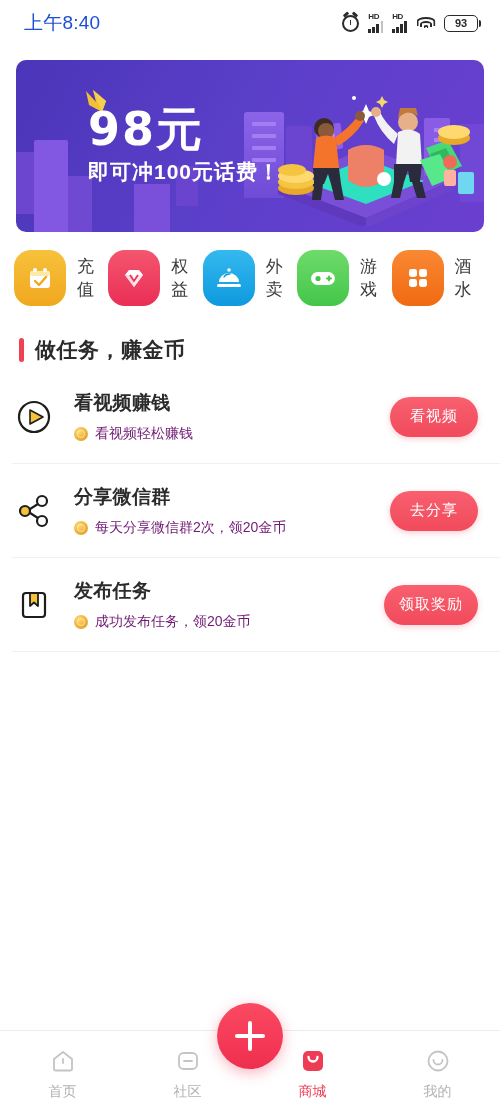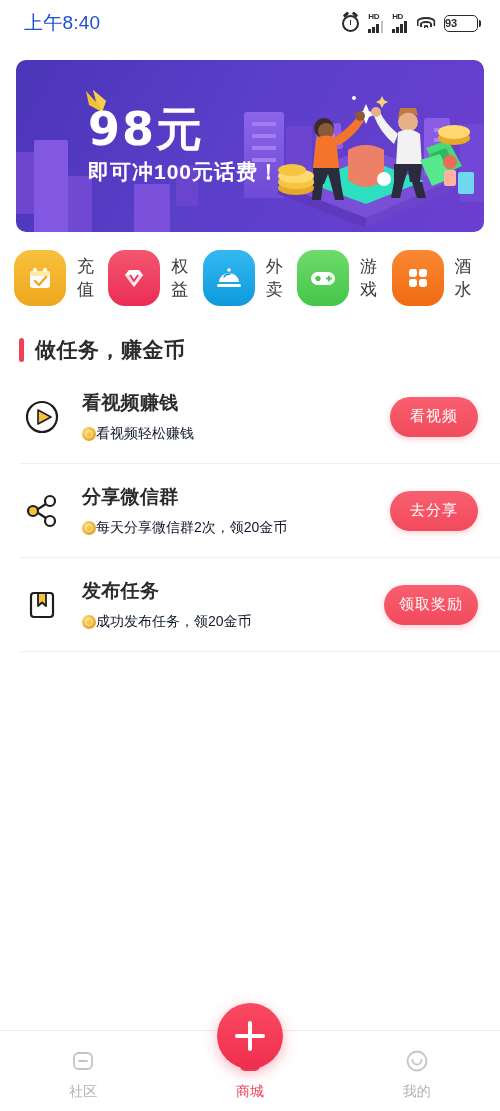--- a/index.html
+++ b/index.html
@@ -32,21 +32,21 @@
   .bars i:nth-child(1){height:4px;} .bars i:nth-child(2){height:6.5px;}
   .bars i:nth-child(3){height:9px;} .bars i:nth-child(4){height:12px;}
   .bars.dim i:nth-child(4){ background:#c2c2c2; }
   .ic-wifi { position:relative; width:19px; height:14px; }
   .ic-wifi b { position:absolute; border:2px solid #2b2b2b; border-bottom:none;
     border-radius:50% 50% 0 0; left:50%; transform:translateX(-50%); }
   .ic-wifi b:nth-child(1){ width:19px; height:9px; top:1px; }
   .ic-wifi b:nth-child(2){ width:12px; height:6px; top:5px; }
   .ic-wifi b:nth-child(3){ width:5px; height:3px; top:9px; border-width:2.5px; }
   .ic-batt { width:34px; height:17px; border:1.8px solid #2b2b2b; border-radius:5px;
-    display:flex; align-items:center; justify-content:flex-start; position:relative; }
+    display:flex; align-items:center; justify-content:center; position:relative; }
   .ic-batt::after { content:""; position:absolute; right:-4px; top:4.5px; width:2.5px; height:7px;
     background:#2b2b2b; border-radius:0 2px 2px 0; }
   .batt-num { font-size:11px; color:#2b2b2b; font-weight:600; }
 
   
   .banner {
     margin: 14px 16px 0; height: 172px; border-radius: 10px;
     background: linear-gradient(120deg,#4b35b8 0%, #5a3fc9 45%, #6b3fd0 100%);
     position: relative; overflow: hidden;
   }
@@ -82,29 +82,29 @@
   .cat-ic { width:56px; height:56px; border-radius:17px; display:flex;
             align-items:center; justify-content:center; }
   .cat-label { font-size:17px; color:#3a3a3a; }
 
   
   .sec-title { display:flex; align-items:center; gap:11px; margin:30px 0 6px; padding-left:19px; }
   .sec-bar { width:5px; height:24px; background:#ef4152; border-radius:3px; }
   .sec-text { font-size:21px; font-weight:bold; color:#2b2b2b; letter-spacing:.5px; }
 
   
-  .tasks { padding-left:20px; }
+  .tasks { padding-left:12px; }
   .task { display:flex; align-items:center; height:94px; border-bottom:1px solid #f0f0f0;
           padding-right:22px; }
   .task:last-child { border-bottom:1px solid #f0f0f0; }
   .task-ic { width:44px; height:44px; flex:none; display:flex; align-items:center;
              justify-content:center; margin-right:18px; }
   .task-body { flex:1; display:flex; flex-direction:column; gap:9px; }
   .task-title { font-size:19px; font-weight:bold; color:#2b2b2b; letter-spacing:.3px; }
-  .task-sub { display:flex; align-items:center; font-size:14px; color:#0f172a; }
+  .task-sub { display:flex; align-items:center; gap:7px; font-size:14px; color:#701a75; }
   .coin { width:14px; height:14px; border-radius:50%;
           background:radial-gradient(circle at 35% 32%,#ffd970,#e8a82a 70%,#d4951f);
           flex:none; position:relative; }
   .coin::after { content:""; position:absolute; inset:3px; border-radius:50%;
                  border:1.3px solid rgba(255,255,255,.55); }
   .task-btn {
     flex:none; min-width:88px; height:40px; border-radius:20px; border:none;
     background:linear-gradient(180deg,#f8606f,#f14a5c);
     color:#fff; font-size:15px; font-family:inherit; letter-spacing:1px;
     display:flex; align-items:center; justify-content:center; padding:0 15px;
@@ -370,20 +370,29 @@
         <div class="task-sub">
           <span class="coin"></span>
           <span>成功发布任务，领20金币</span>
         </div>
       </div>
       <button class="task-btn">领取奖励</button>
     </div>
   </div>
 
   <div class="tabbar">
+    <div class="tab">
+      <div class="tab-ic">
+        <svg width="26" height="26" viewBox="0 0 26 26">
+          <path d="M4 11 L13 4 L22 11 V21 a1.5 1.5 0 0 1 -1.5 1.5 H5.5 A1.5 1.5 0 0 1 4 21 Z" fill="none" stroke="#c4c4c4" stroke-width="1.8" stroke-linejoin="round"></path>
+          <line x1="13" y1="11" x2="13" y2="15" stroke="#c4c4c4" stroke-width="1.8" stroke-linecap="round"></line>
+        </svg>
+      </div>
+      <div class="tab-label">首页</div>
+    </div>
 
     <div class="tab">
       <div class="tab-ic">
         <svg width="26" height="26" viewBox="0 0 26 26">
           <rect x="4" y="5" width="18" height="16" rx="4.5" fill="none" stroke="#c4c4c4" stroke-width="1.8"></rect>
           <line x1="9" y1="13" x2="17" y2="13" stroke="#c4c4c4" stroke-width="1.8" stroke-linecap="round"></line>
         </svg>
       </div>
       <div class="tab-label">社区</div>
     </div>

